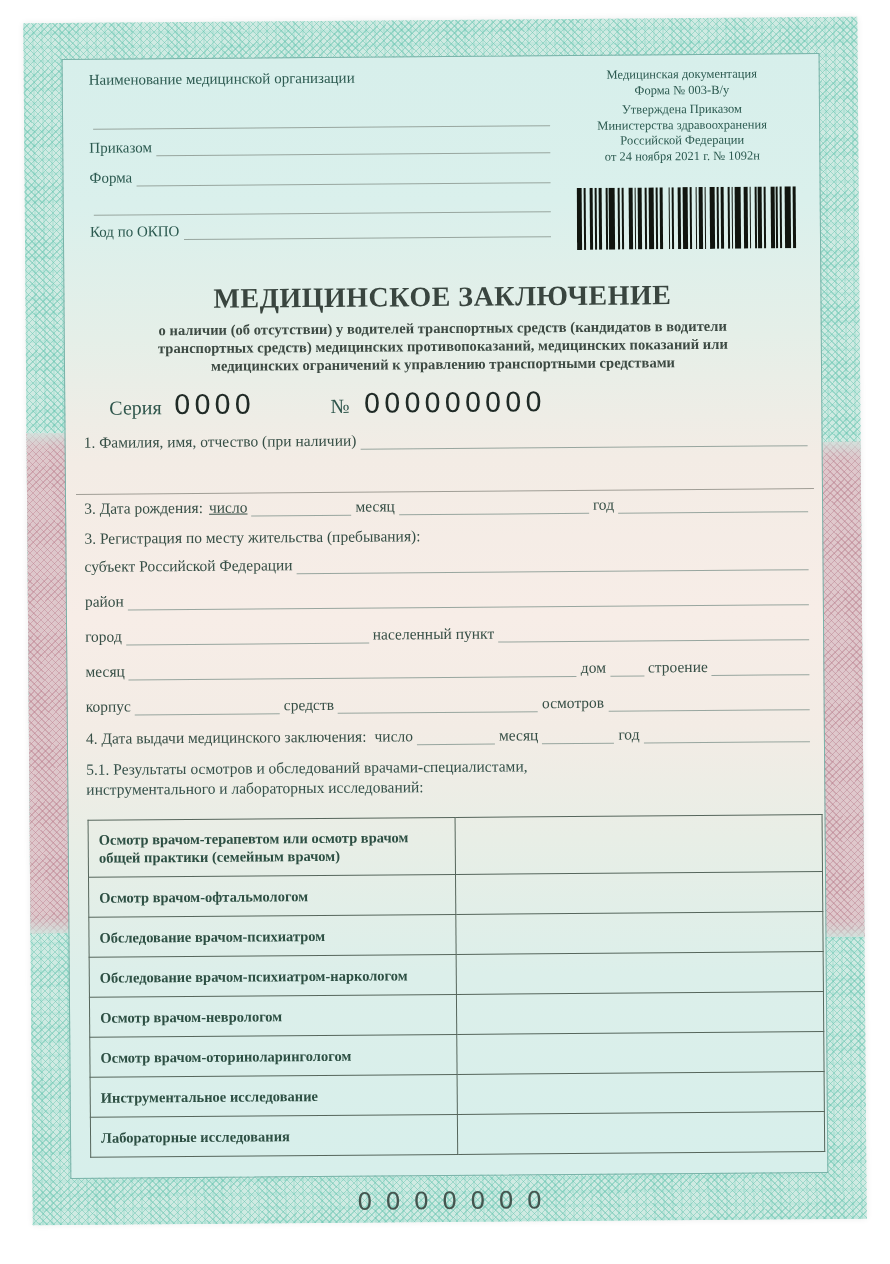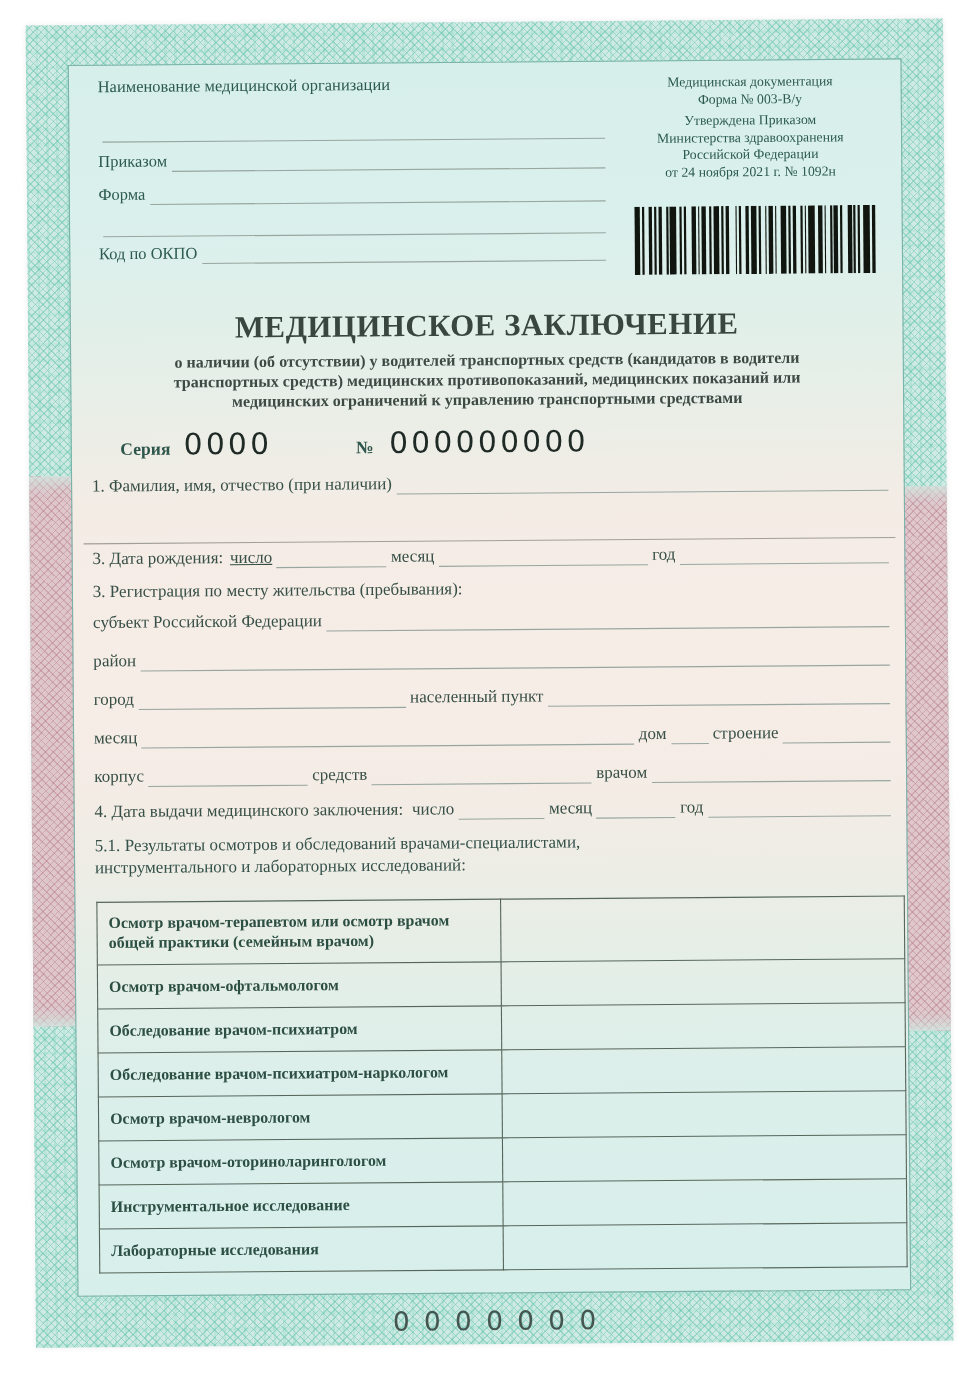--- a/index.html
+++ b/index.html
@@ -32,21 +32,21 @@
   .doc-info{position:absolute;right:14px;top:12px;width:246px;text-align:center;
     color:#2c5a50;font-size:12.5px;line-height:15.5px;}
   .doc-info .gap{height:4px;}
   .barcode{position:absolute;right:19px;top:132px;width:224px;height:62px;display:flex;align-items:stretch;overflow:hidden;}
   .bar{background:#11150f;flex:0 0 auto;}
   .title{position:absolute;left:0;right:0;top:224px;text-align:center;color:#39453f;
     font-size:28px;font-weight:bold;letter-spacing:.5px;}
   .subtitle{position:absolute;left:34px;right:34px;top:262px;text-align:center;color:#3d4a43;
     font-size:14.6px;font-weight:bold;line-height:18px;}
   .serial-row{position:absolute;left:44px;top:330px;height:36px;}
-  .serial-label{color:#2f564c;font-size:16px;font-weight:bold;vertical-align:baseline;}
+  .serial-label{color:#2f564c;font-size:20px;font-weight:normal;vertical-align:baseline;}
   .serial-digits{font-family:"DejaVu Sans",sans-serif;color:#1f2a26;font-size:27px;letter-spacing:3px;vertical-align:baseline;}
   .frow{position:absolute;left:18px;right:10px;display:flex;align-items:flex-end;color:#374f46;font-size:15.5px;white-space:nowrap;}
   .lbl{flex:0 0 auto;}
   .uword{text-decoration:underline;}
   .fullline{position:absolute;left:10px;right:8px;border-bottom:1px solid #a09e96;}
   .sect-head{position:absolute;left:18px;color:#374f46;font-size:15.5px;}
   .results-head{position:absolute;left:18px;right:20px;color:#35514a;font-size:15.5px;line-height:20px;}
   .exam-table{position:absolute;left:19px;top:760px;width:735px;border:1.5px solid #56665c;border-collapse:collapse;}
   .exam-table td{border:1px solid #56665c;}
   .exam-table .c1{width:348px;padding:6px 8px 6px 10px;color:#2d4f43;font-weight:bold;font-size:14.5px;line-height:18px;}
@@ -189,21 +189,21 @@
       <span class="lbl">дом</span>
       <span class="fillfix" style="width:34px;"></span>
       <span class="lbl">строение</span>
       <span class="fill"></span>
     </div>
     <div class="frow" style="top:638px;">
       <span class="lbl">корпус</span>
       <span class="fillfix" style="width:145px;"></span>
       <span class="lbl">средств</span>
       <span class="fillfix" style="width:200px;"></span>
-      <span class="lbl">врачом</span>
+      <span class="lbl">осмотров</span>
       <span class="fill"></span>
     </div>
 
     <div class="frow" style="top:670px;">
       <span class="lbl">4. Дата выдачи медицинского заключения:</span>
       <span class="lbl" style="margin-left:8px;">число</span>
       <span class="fillfix" style="width:78px;"></span>
       <span class="lbl">месяц</span>
       <span class="fillfix" style="width:72px;"></span>
       <span class="lbl">год</span>

